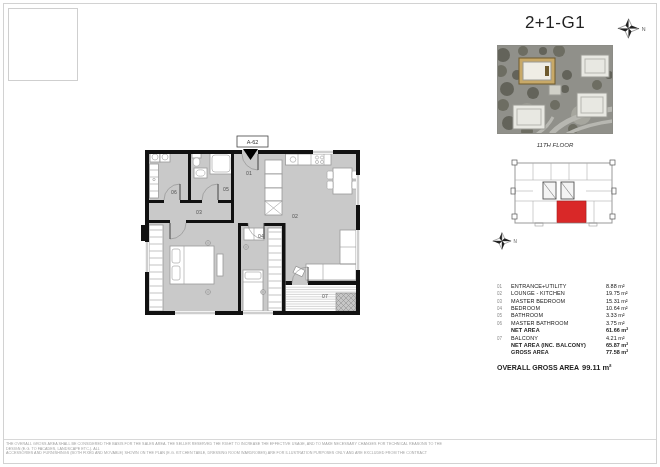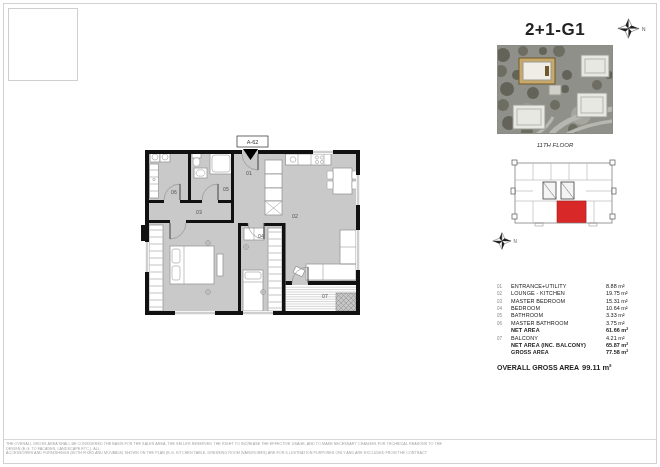--- a/index.html
+++ b/index.html
@@ -1,21 +1,21 @@
 <!DOCTYPE html>
 <html style="--highlight-red: #d92828; --floor-fill: #c9c9c9; --accent-tan: #c8a968; --wall-black: #111111;"><head>
 <meta charset="utf-8">
 <style>
   html,body{margin:0;padding:0;background:#e8e8e8;}
   .page{position:relative;width:660px;height:467px;background:#fff;overflow:hidden;
         font-family:"Liberation Sans",sans-serif;color:#222;}
   .abs{position:absolute;}
   .page-border{inset:3px;border:1px solid #d2d2d2;pointer-events:none;}
   .logo-box{left:8px;top:8px;width:68px;height:71px;border:1px solid #cfcfcf;background:#fff;}
-  .unit-title{left:497px;top:13px;width:116px;text-align:center;font-size:17px;font-weight:bold;letter-spacing:.5px;margin-top:7px;}
+  .unit-title{left:497px;top:13px;width:116px;text-align:center;font-size:17px;font-weight:normal;letter-spacing:.5px;}
   .floor-label{left:497px;top:141px;width:232px;transform:scale(.5);transform-origin:top left;
                text-align:center;font-size:12px;font-style:italic;color:#333;}
   .schedule{left:497px;top:282px;width:314px;transform:scale(.5);transform-origin:top left;}
   .srow{display:flex;align-items:baseline;height:14.8px;line-height:14.8px;}
   .srow .num{width:28px;font-size:9px;color:#8a8a8a;}
   .srow .nm{flex:1;font-size:11px;color:#1a1a1a;letter-spacing:.2px;}
   .srow .val{width:96px;font-size:11px;color:#1a1a1a;}
   .srow.bold .nm,.srow.bold .val{font-weight:bold;}
   .overall{display:flex;margin-top:14px;}
   .overall .nm{width:170px;font-size:14px;font-weight:bold;line-height:16px;}

